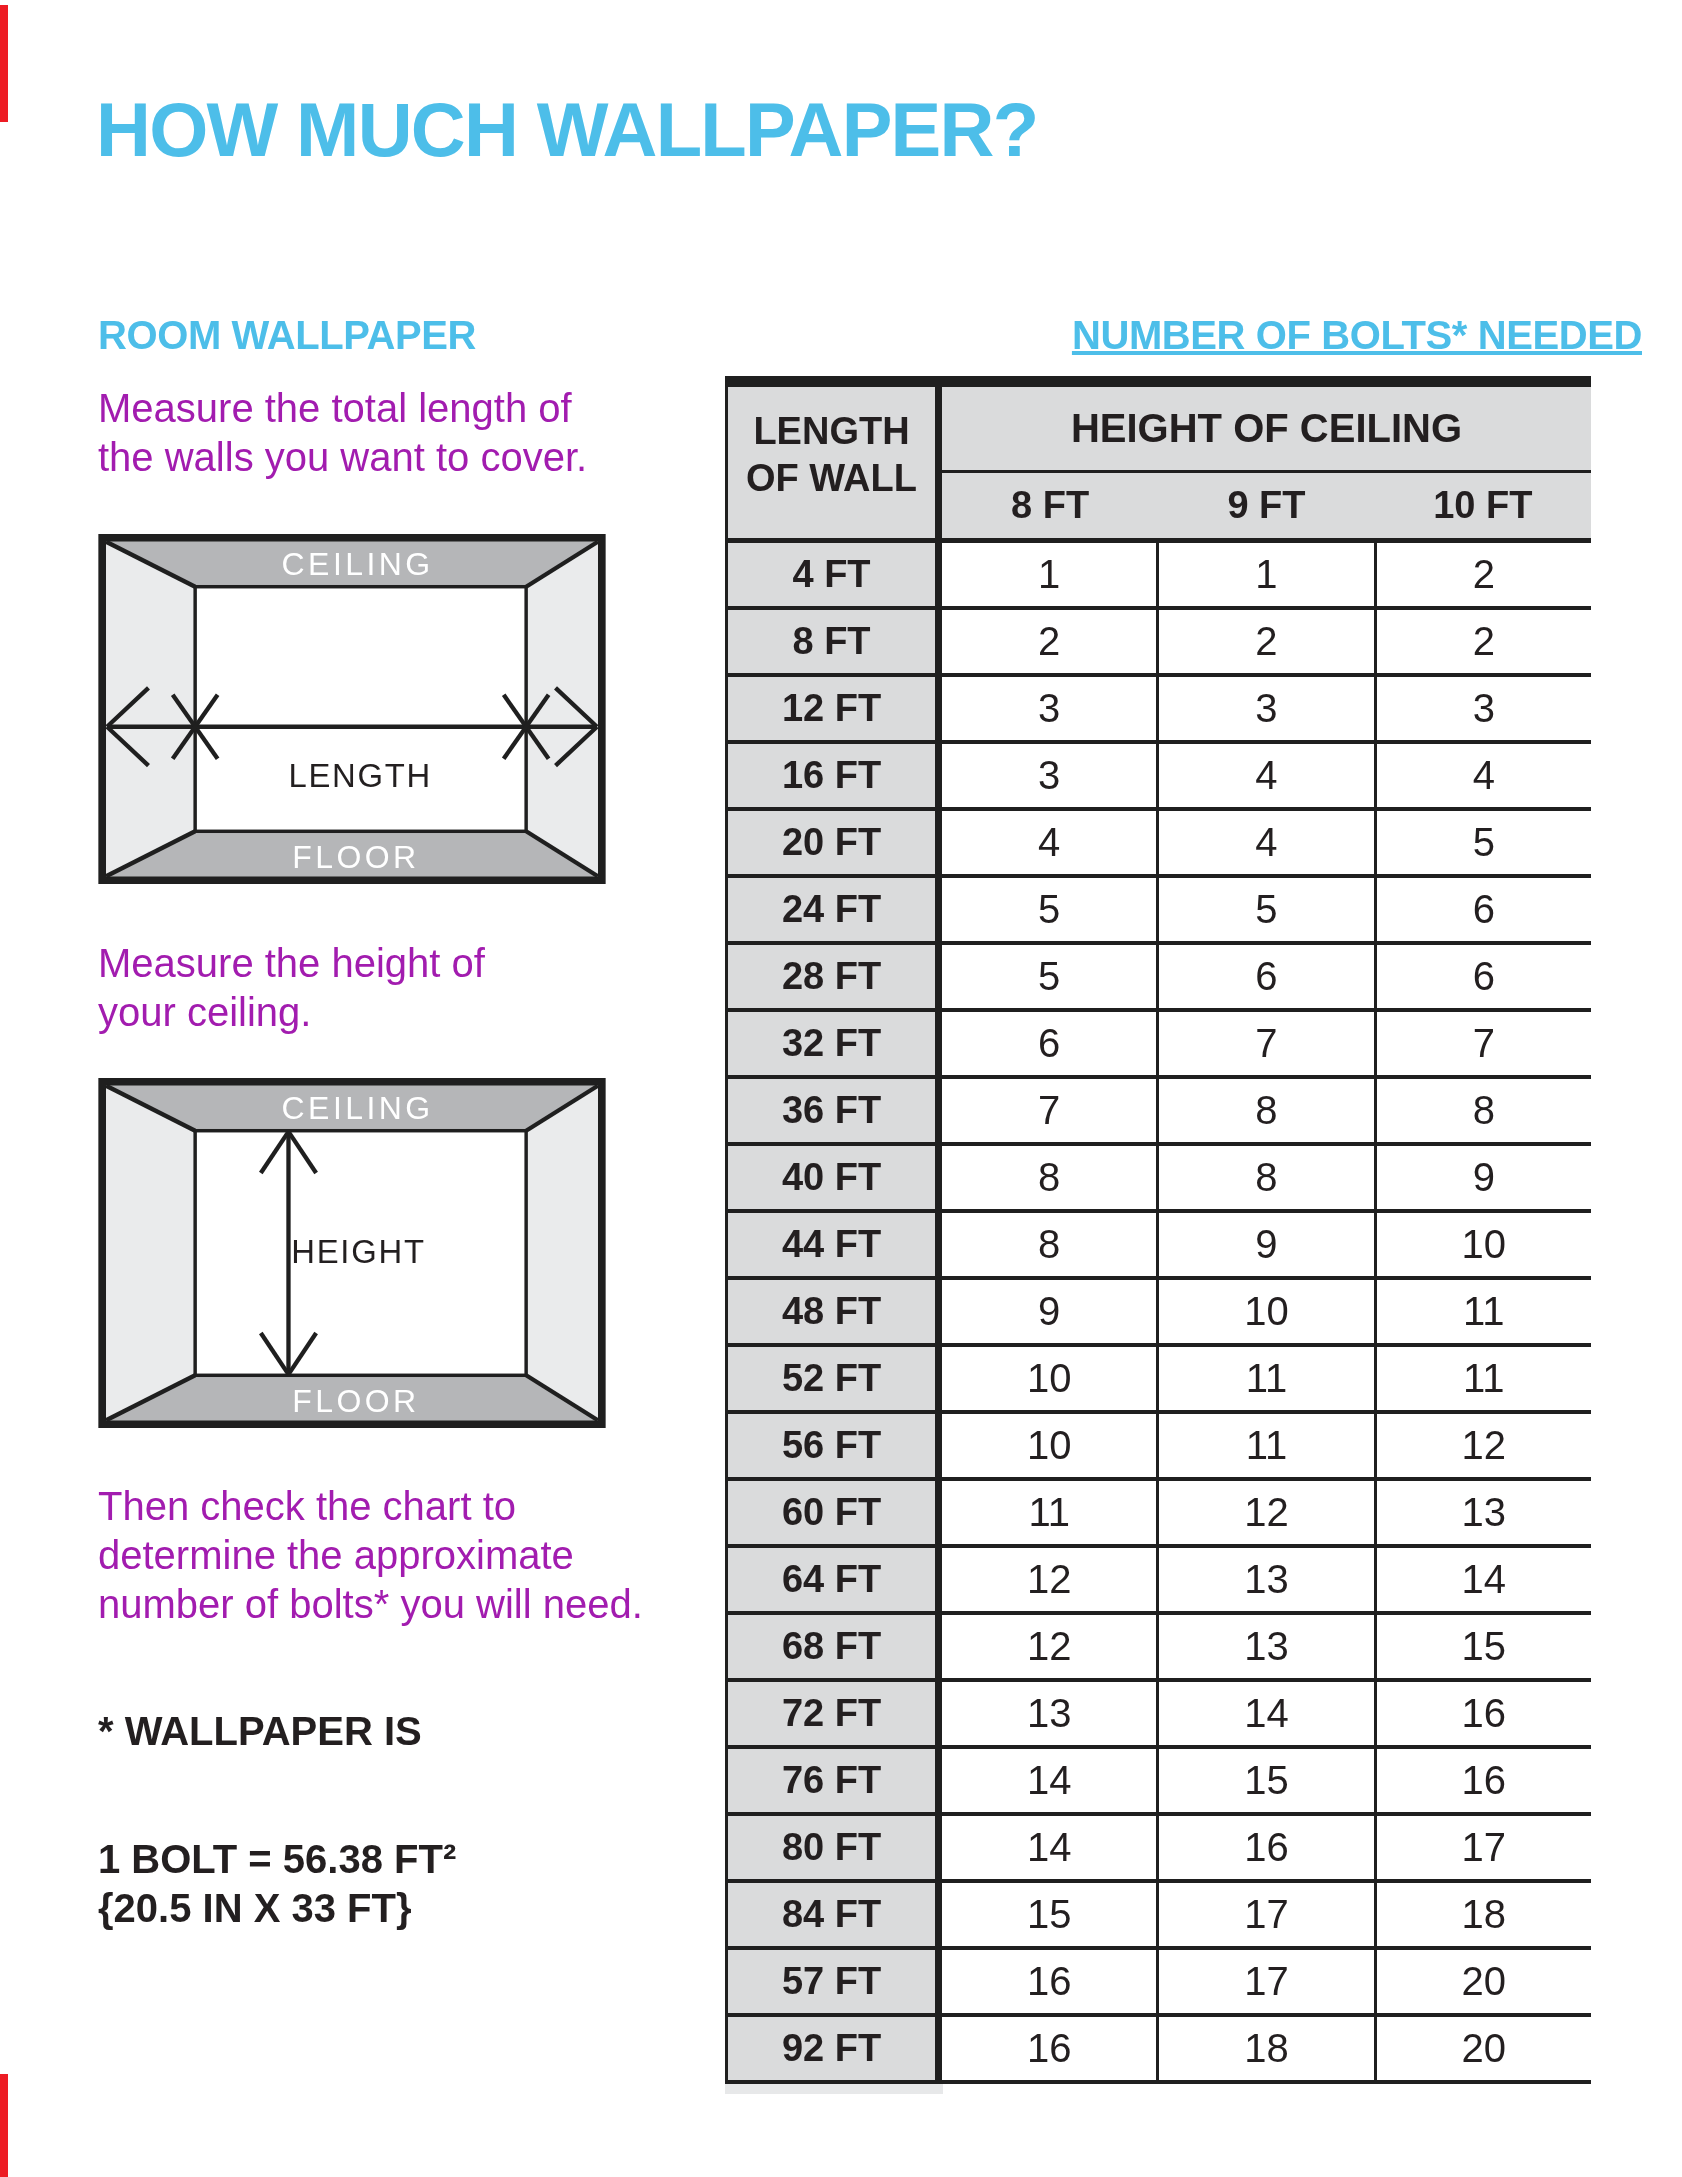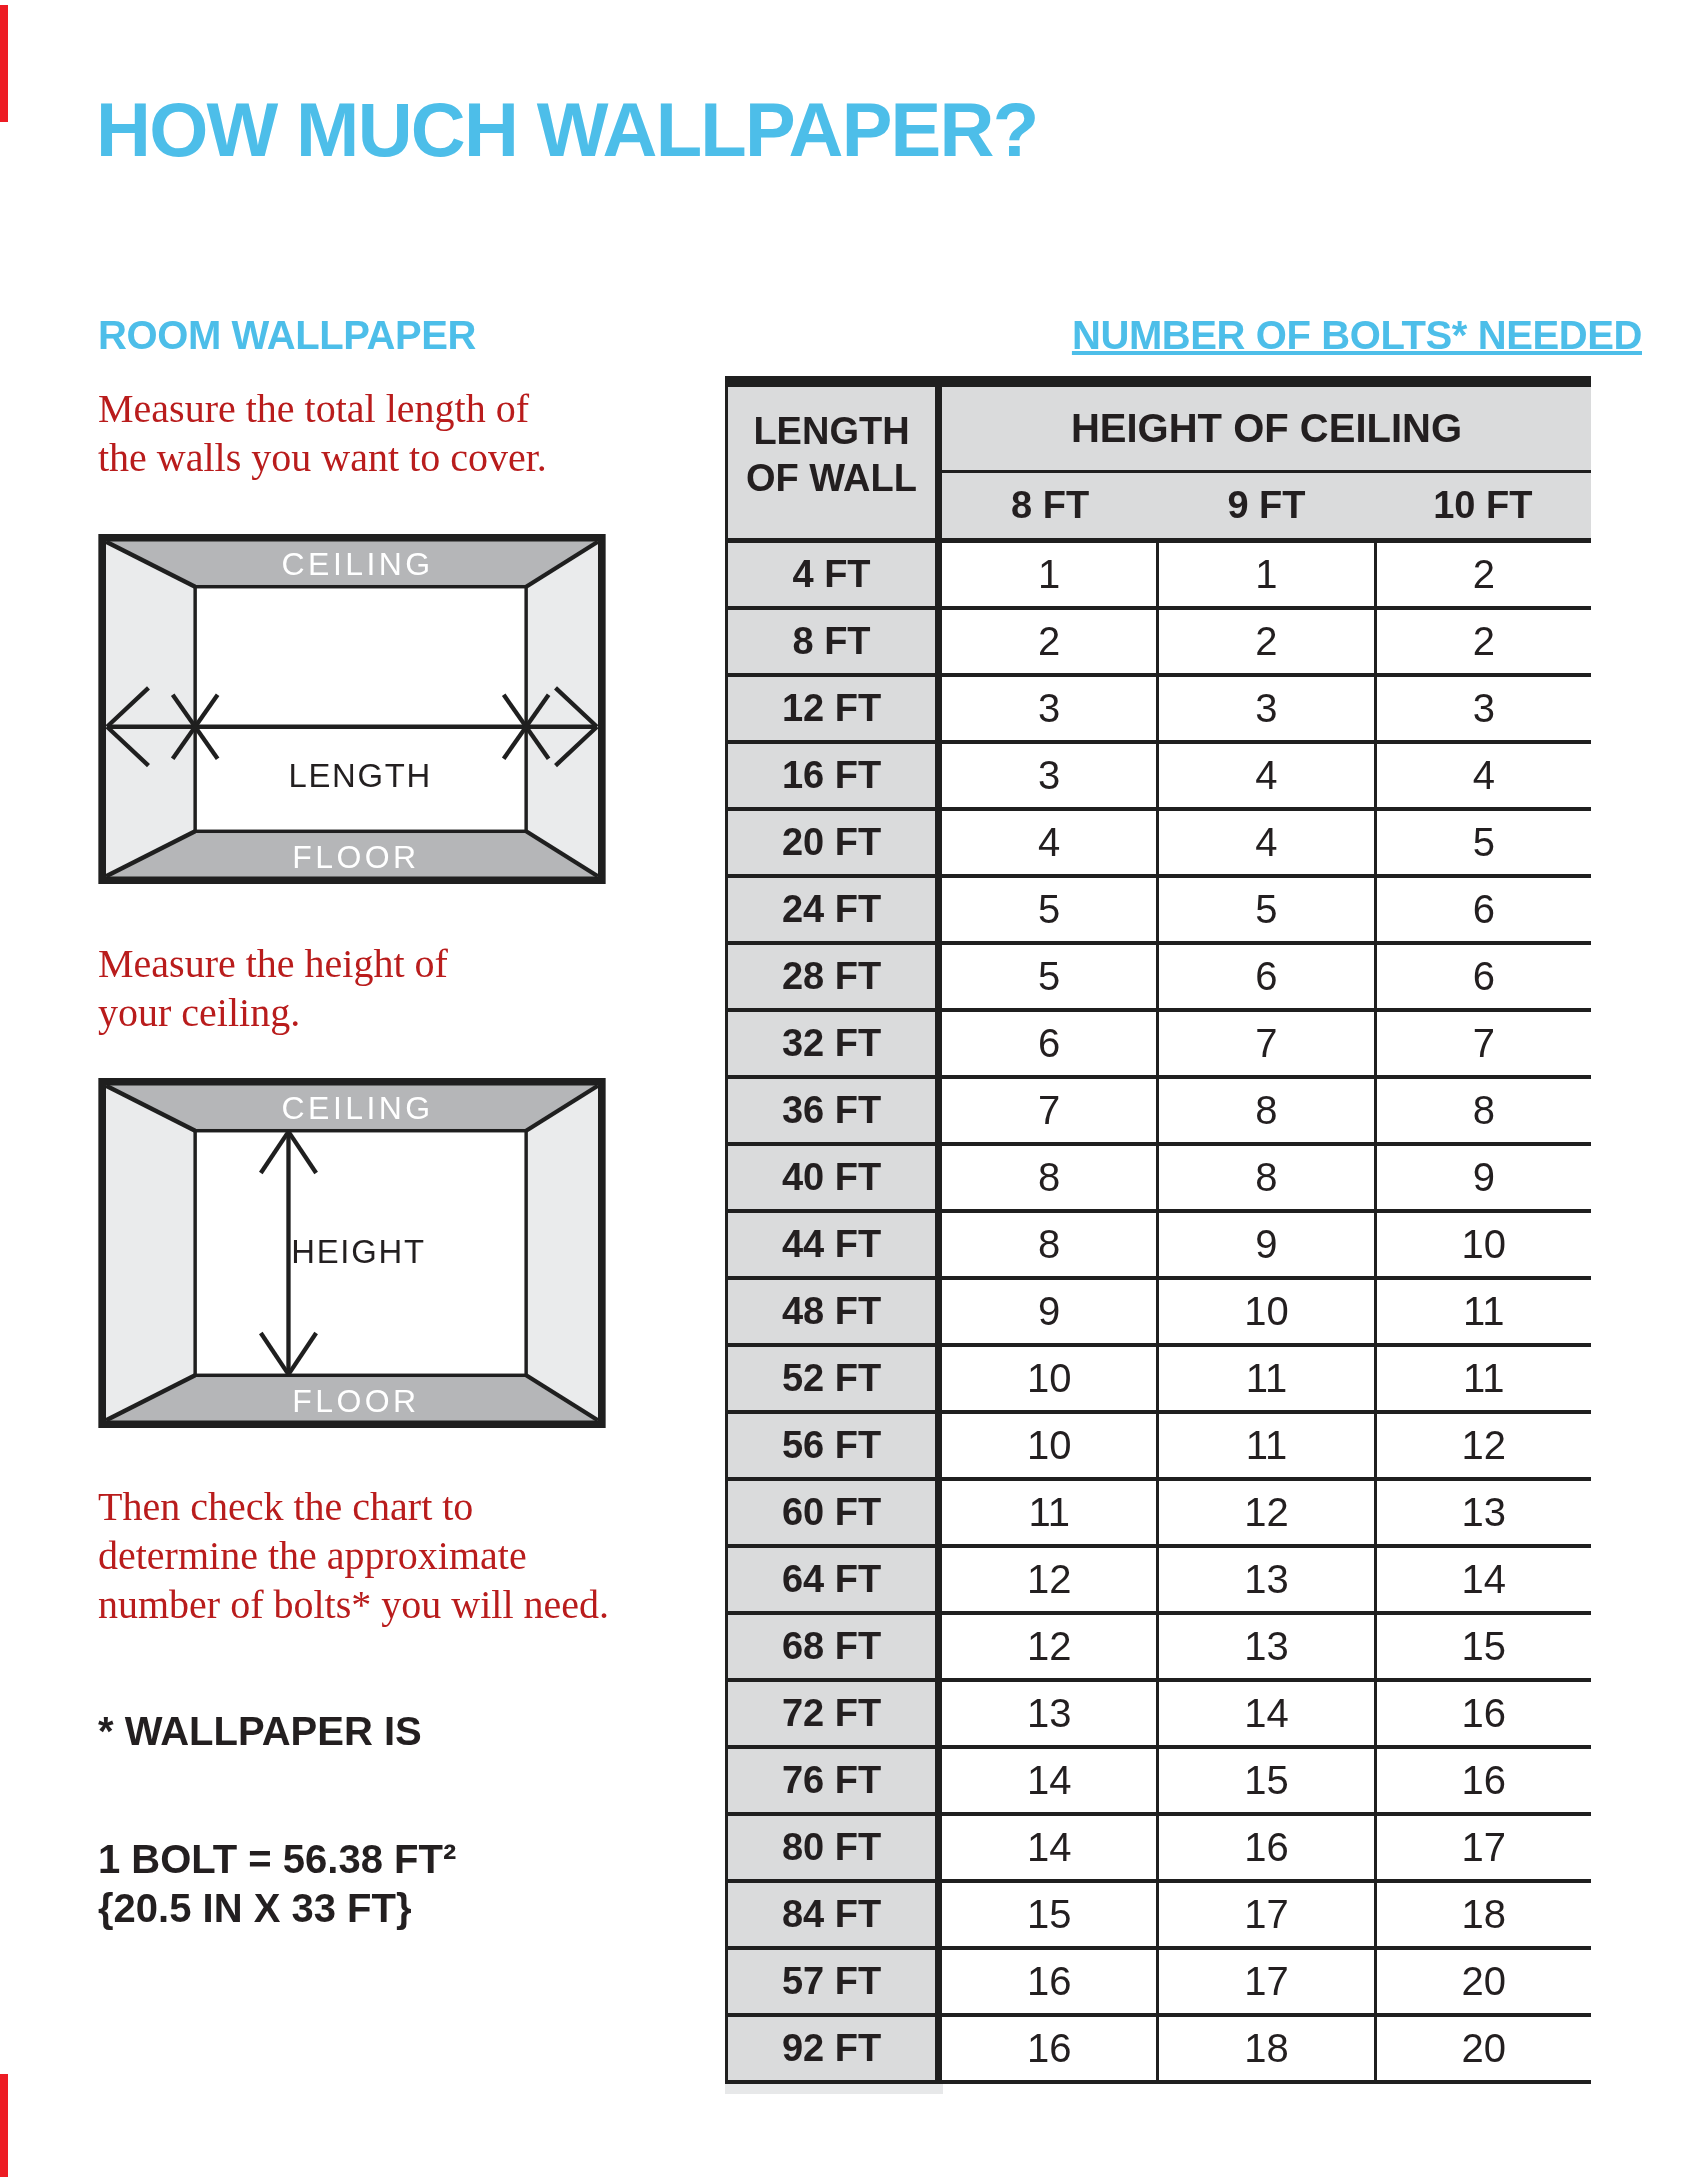--- a/index.html
+++ b/index.html
@@ -23,23 +23,22 @@
   }
   .section-heading {
     position:absolute; font-size:40px; font-weight:bold;
     color:#4dbee9; letter-spacing:-0.4px; white-space:nowrap;
   }
   .room-estimates-heading { left:98px; top:313px; }
   .bolts-heading { left:725px; top:313px; width:917px; text-align:right;text-decoration:underline; }
 
   .body-text {
     position:absolute; left:98px;
-    font-size:40px; line-height:49px; color:#b91c1c;
+    font-size:40px; line-height:49px; color:#a21caf;
     white-space:nowrap;
-    font-family:Liberation Serif, serif;
   }
   .para1 { top:384px; }
   .para2 { top:939px; }
   .para3 { top:1482px; }
 
   .footnote {
     position:absolute; left:98px; top:1707px;
     font-size:40px; font-weight:bold; line-height:48px; white-space:nowrap;text-align:right;
   }
   .footnote .indent { padding-left:28.5px; }

